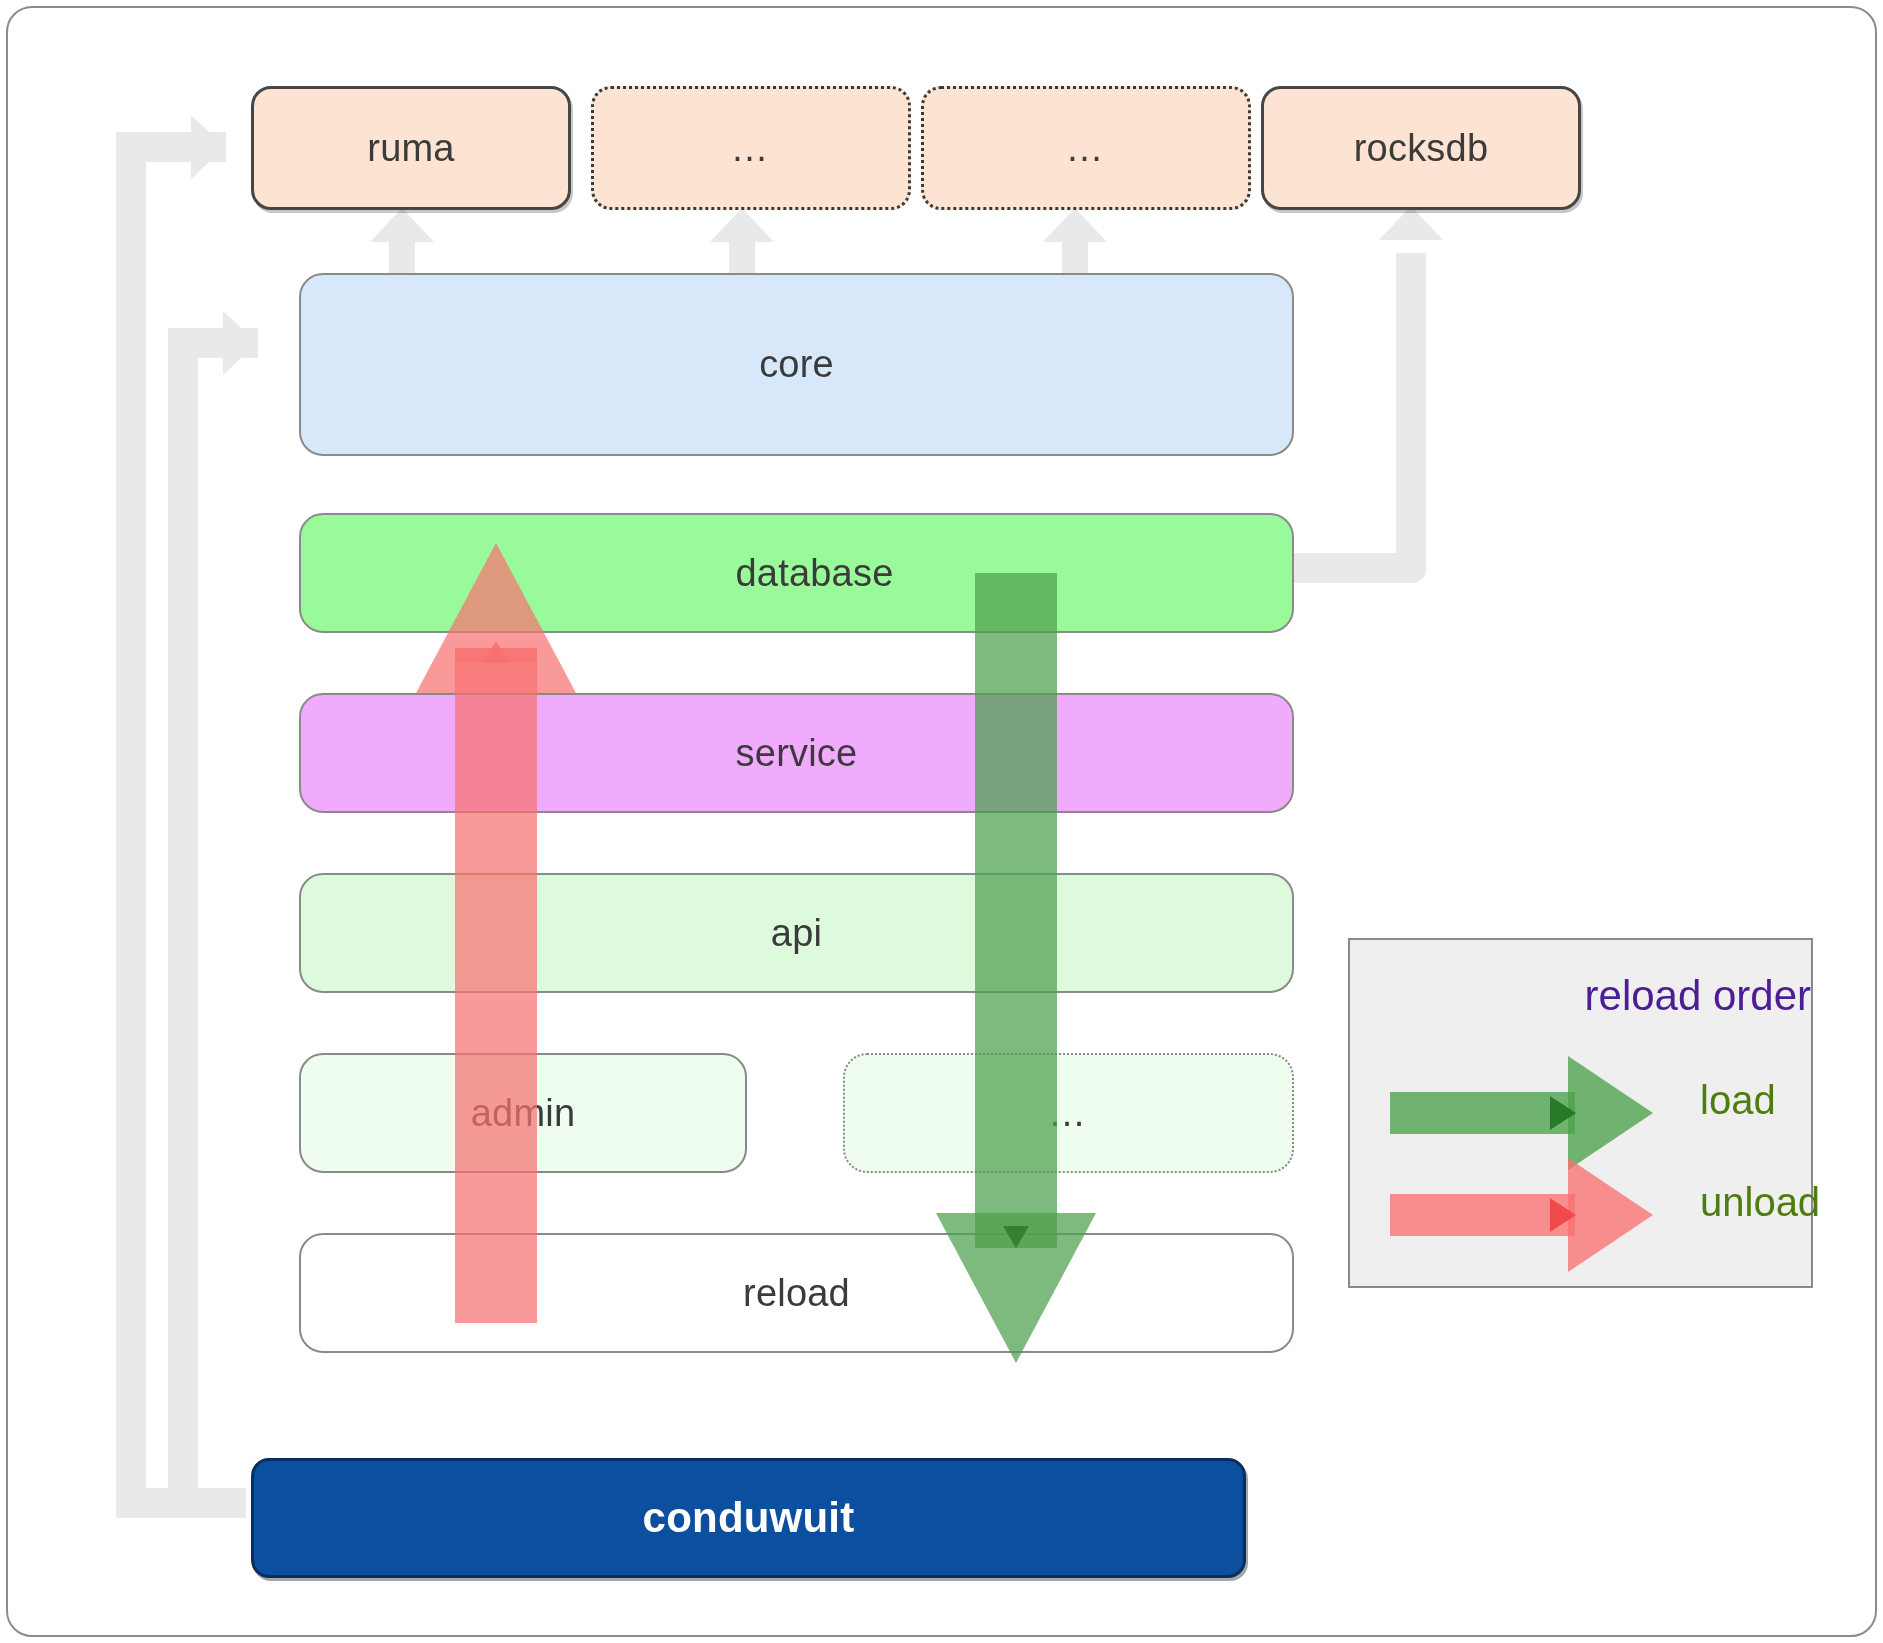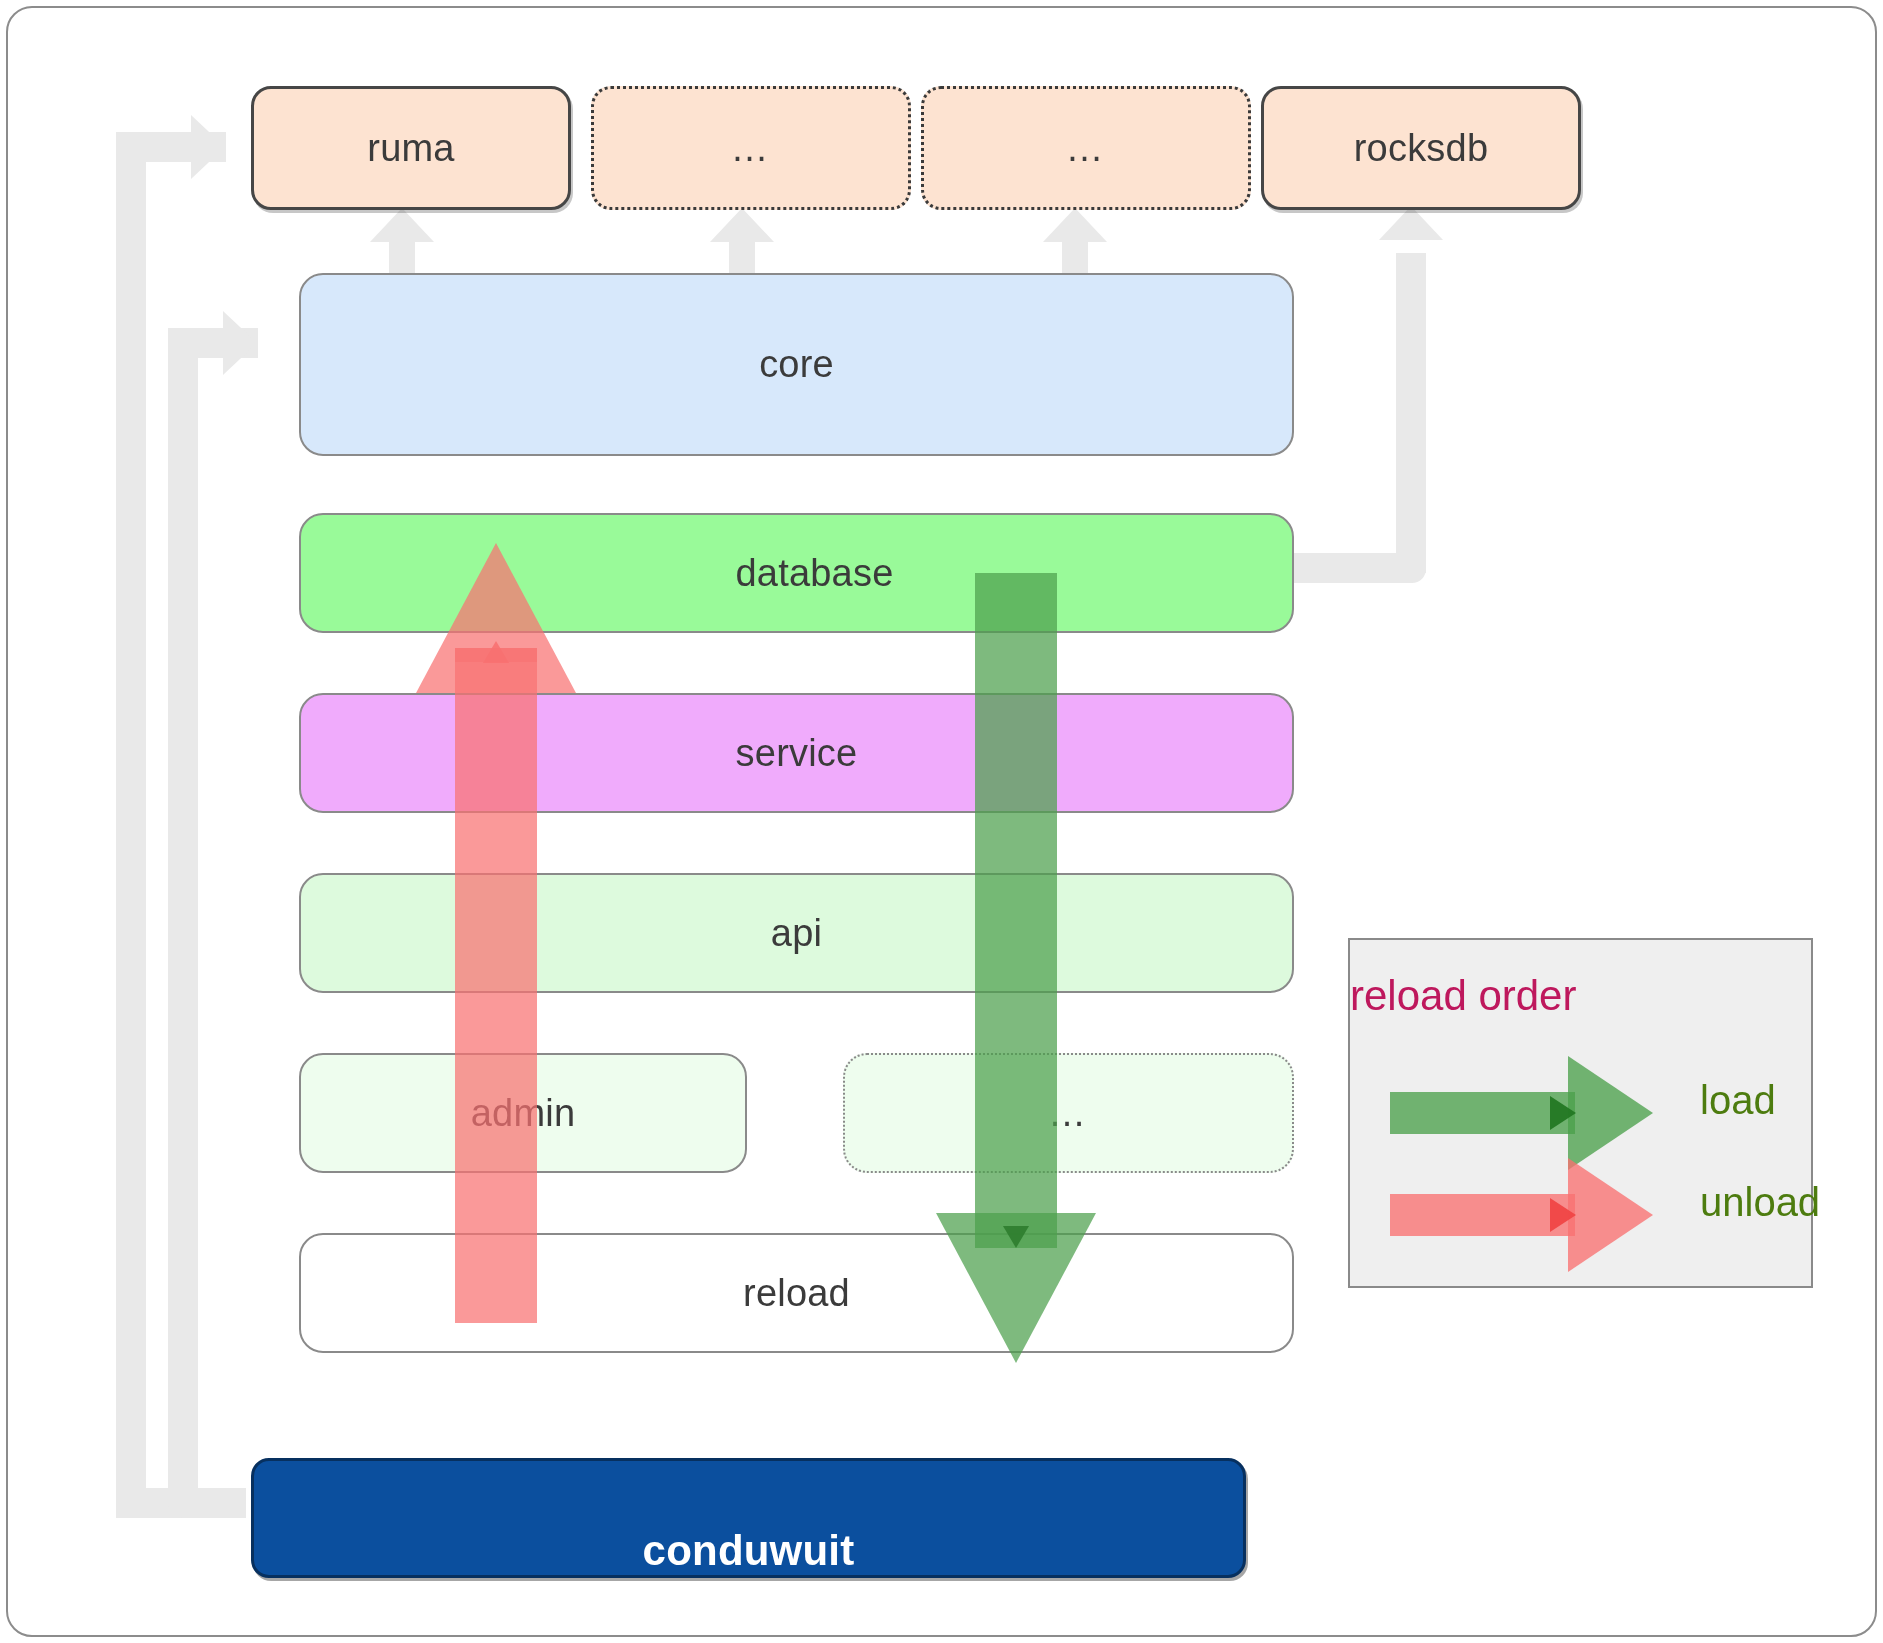--- a/index.html
+++ b/index.html
@@ -54,21 +54,20 @@
   .node.lv4     { background: #eefdee; }
   .node.lv5     { background: #ffffff; }
   .node.root {
     background: #0b4f9e;
     border: 3px solid #07305f;
     border-radius: 18px;
     color: #ffffff;
     font-weight: bold;
     font-size: 42px;
     box-shadow: 2px 3px 0 rgba(0,0,0,.35);
-    align-items: flex-end;
   }
   .ellipsis { font-size: 38px; letter-spacing: 3px; line-height: .6; }
 
   
   .gwire { position: absolute; background: #e9e9e9; }
   .ghead-right {
     position: absolute;
     width: 0; height: 0;
     border-top: 32px solid transparent;
     border-bottom: 32px solid transparent;
@@ -117,23 +116,23 @@
   }
 
   
   #legend {
     position: absolute;
     background: #efefef;
     border: 2px solid #8a8a8a;
   }
   #legend-title {
     position: absolute; left: 0; right: 0; top: 32px;
-    text-align: left;
+    text-align: right;
     font-size: 42px;
-    color: #be185d;
+    color: #4c1d95;
   }
   .legend-row { position: absolute; left: 40px; height: 120px; }
   .lg-shaft { position: absolute; left: 0; top: 42px; width: 185px; height: 42px; }
   .lg-head  { position: absolute; left: 178px; top: 6px; width: 0; height: 0;
               border-top: 57px solid transparent;
               border-bottom: 57px solid transparent; }
   .lg-notch { position: absolute; left: 160px; top: 46px; width: 0; height: 0;
               border-top: 17px solid transparent;
               border-bottom: 17px solid transparent; }
   .lg-label { position: absolute; left: 310px; top: 28px; font-size: 40px; color: #4d7c0f; }

